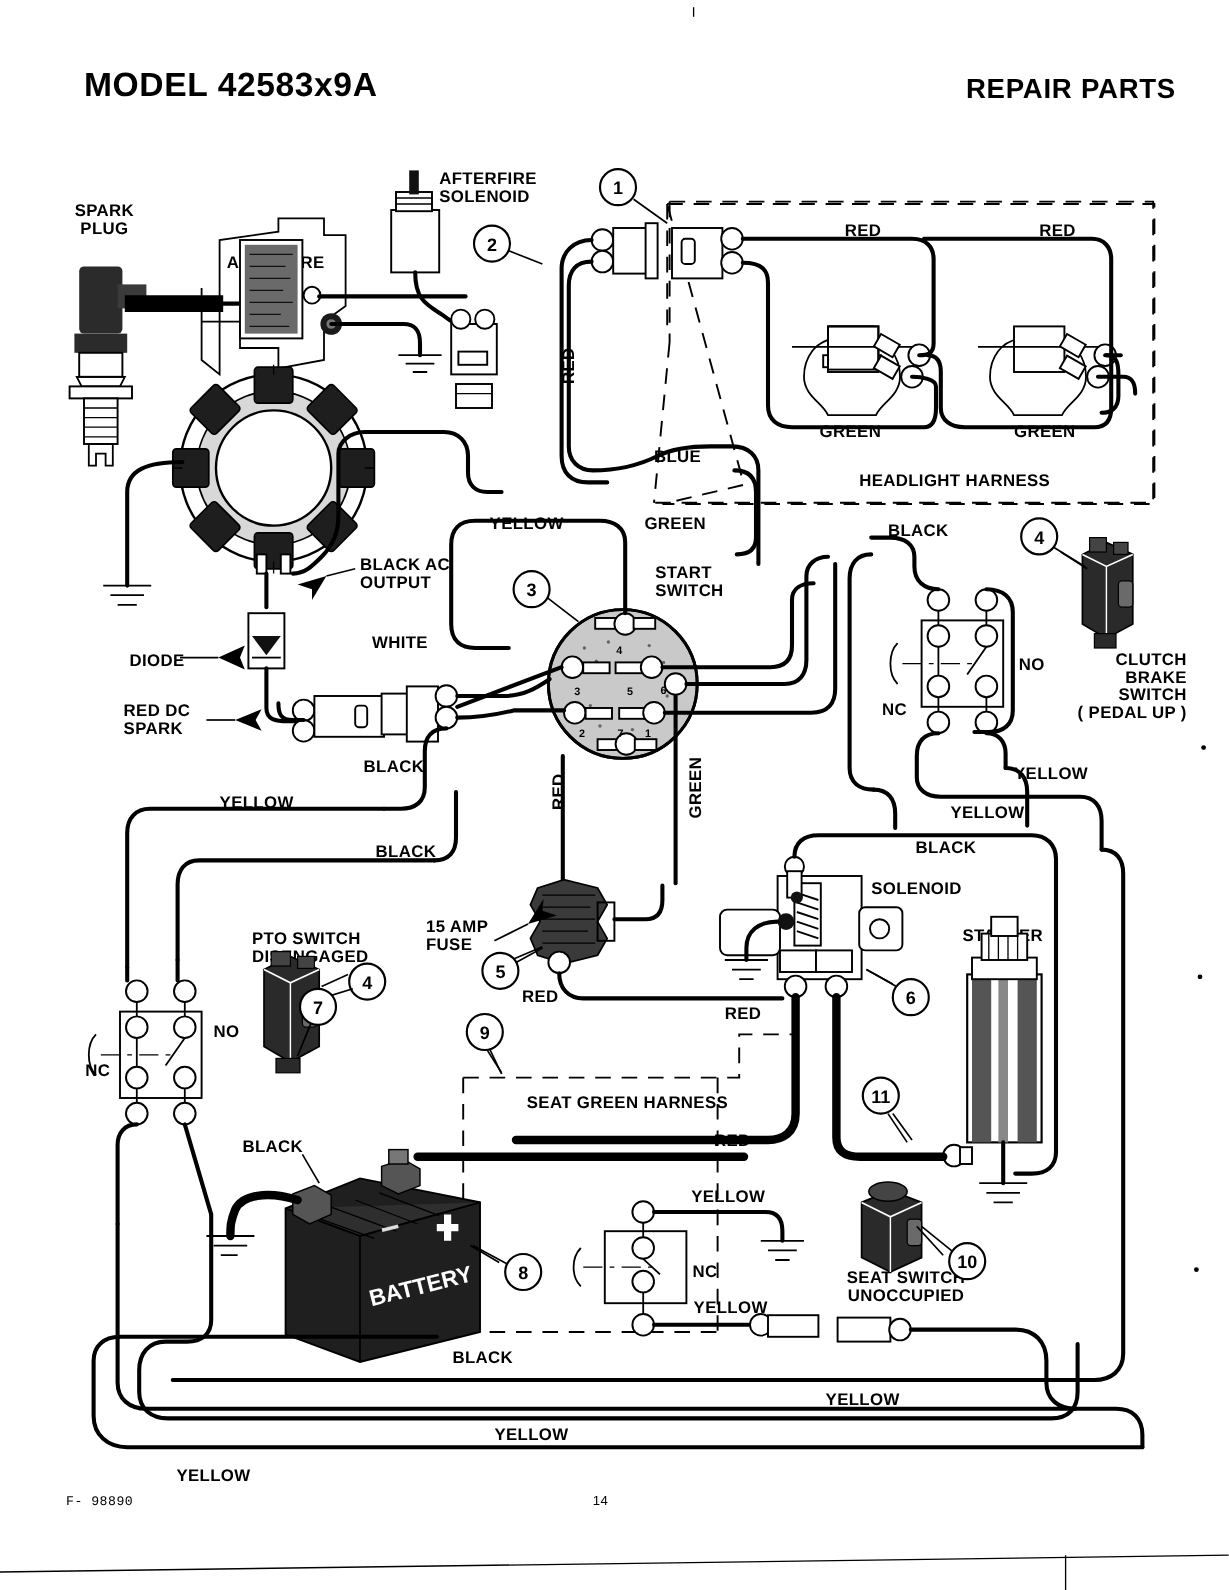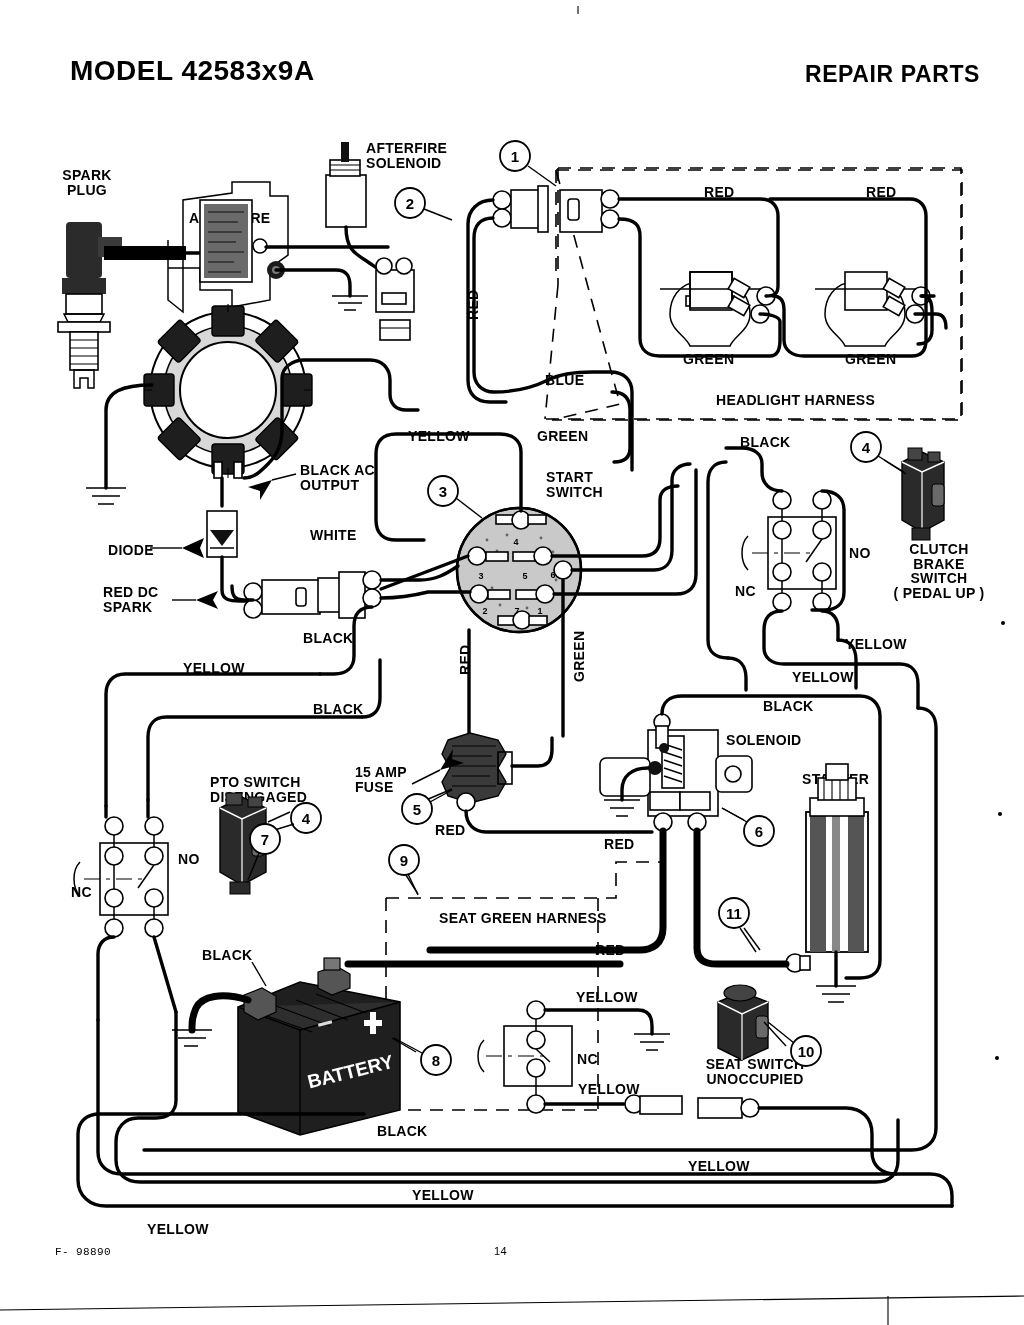--- a/index.html
+++ b/index.html
@@ -56,21 +56,21 @@
 
 <div class="t lbl vert" style="left:466px;top:320px;">RED</div>
 <div class="t lbl" style="left:545px;top:373px;">BLUE</div>
 <div class="t lbl" style="left:537px;top:429px;">GREEN</div>
 <div class="t lbl" style="left:408px;top:429px;">YELLOW</div>
 <div class="t lbl" style="left:740px;top:435px;">BLACK</div>
 
 <div class="t lbl vert" style="left:458px;top:675px;">RED</div>
 <div class="t lbl vert" style="left:572px;top:682px;">GREEN</div>
 
-<div class="t lbl" style="left:889px;top:542px;text-align:center;width:100px;">CLUTCH
+<div class="t lbl" style="left:889px;top:542px;text-align:right;width:100px;">CLUTCH
 BRAKE
 SWITCH
 ( PEDAL UP )</div>
 
 <div class="t lbl" style="left:845px;top:637px;">YELLOW</div>
 <div class="t lbl" style="left:792px;top:670px;">YELLOW</div>
 <div class="t lbl" style="left:763px;top:699px;">BLACK</div>
 
 <div class="t lbl" style="left:183px;top:661px;">YELLOW</div>
 <div class="t lbl" style="left:313px;top:702px;">BLACK</div>

